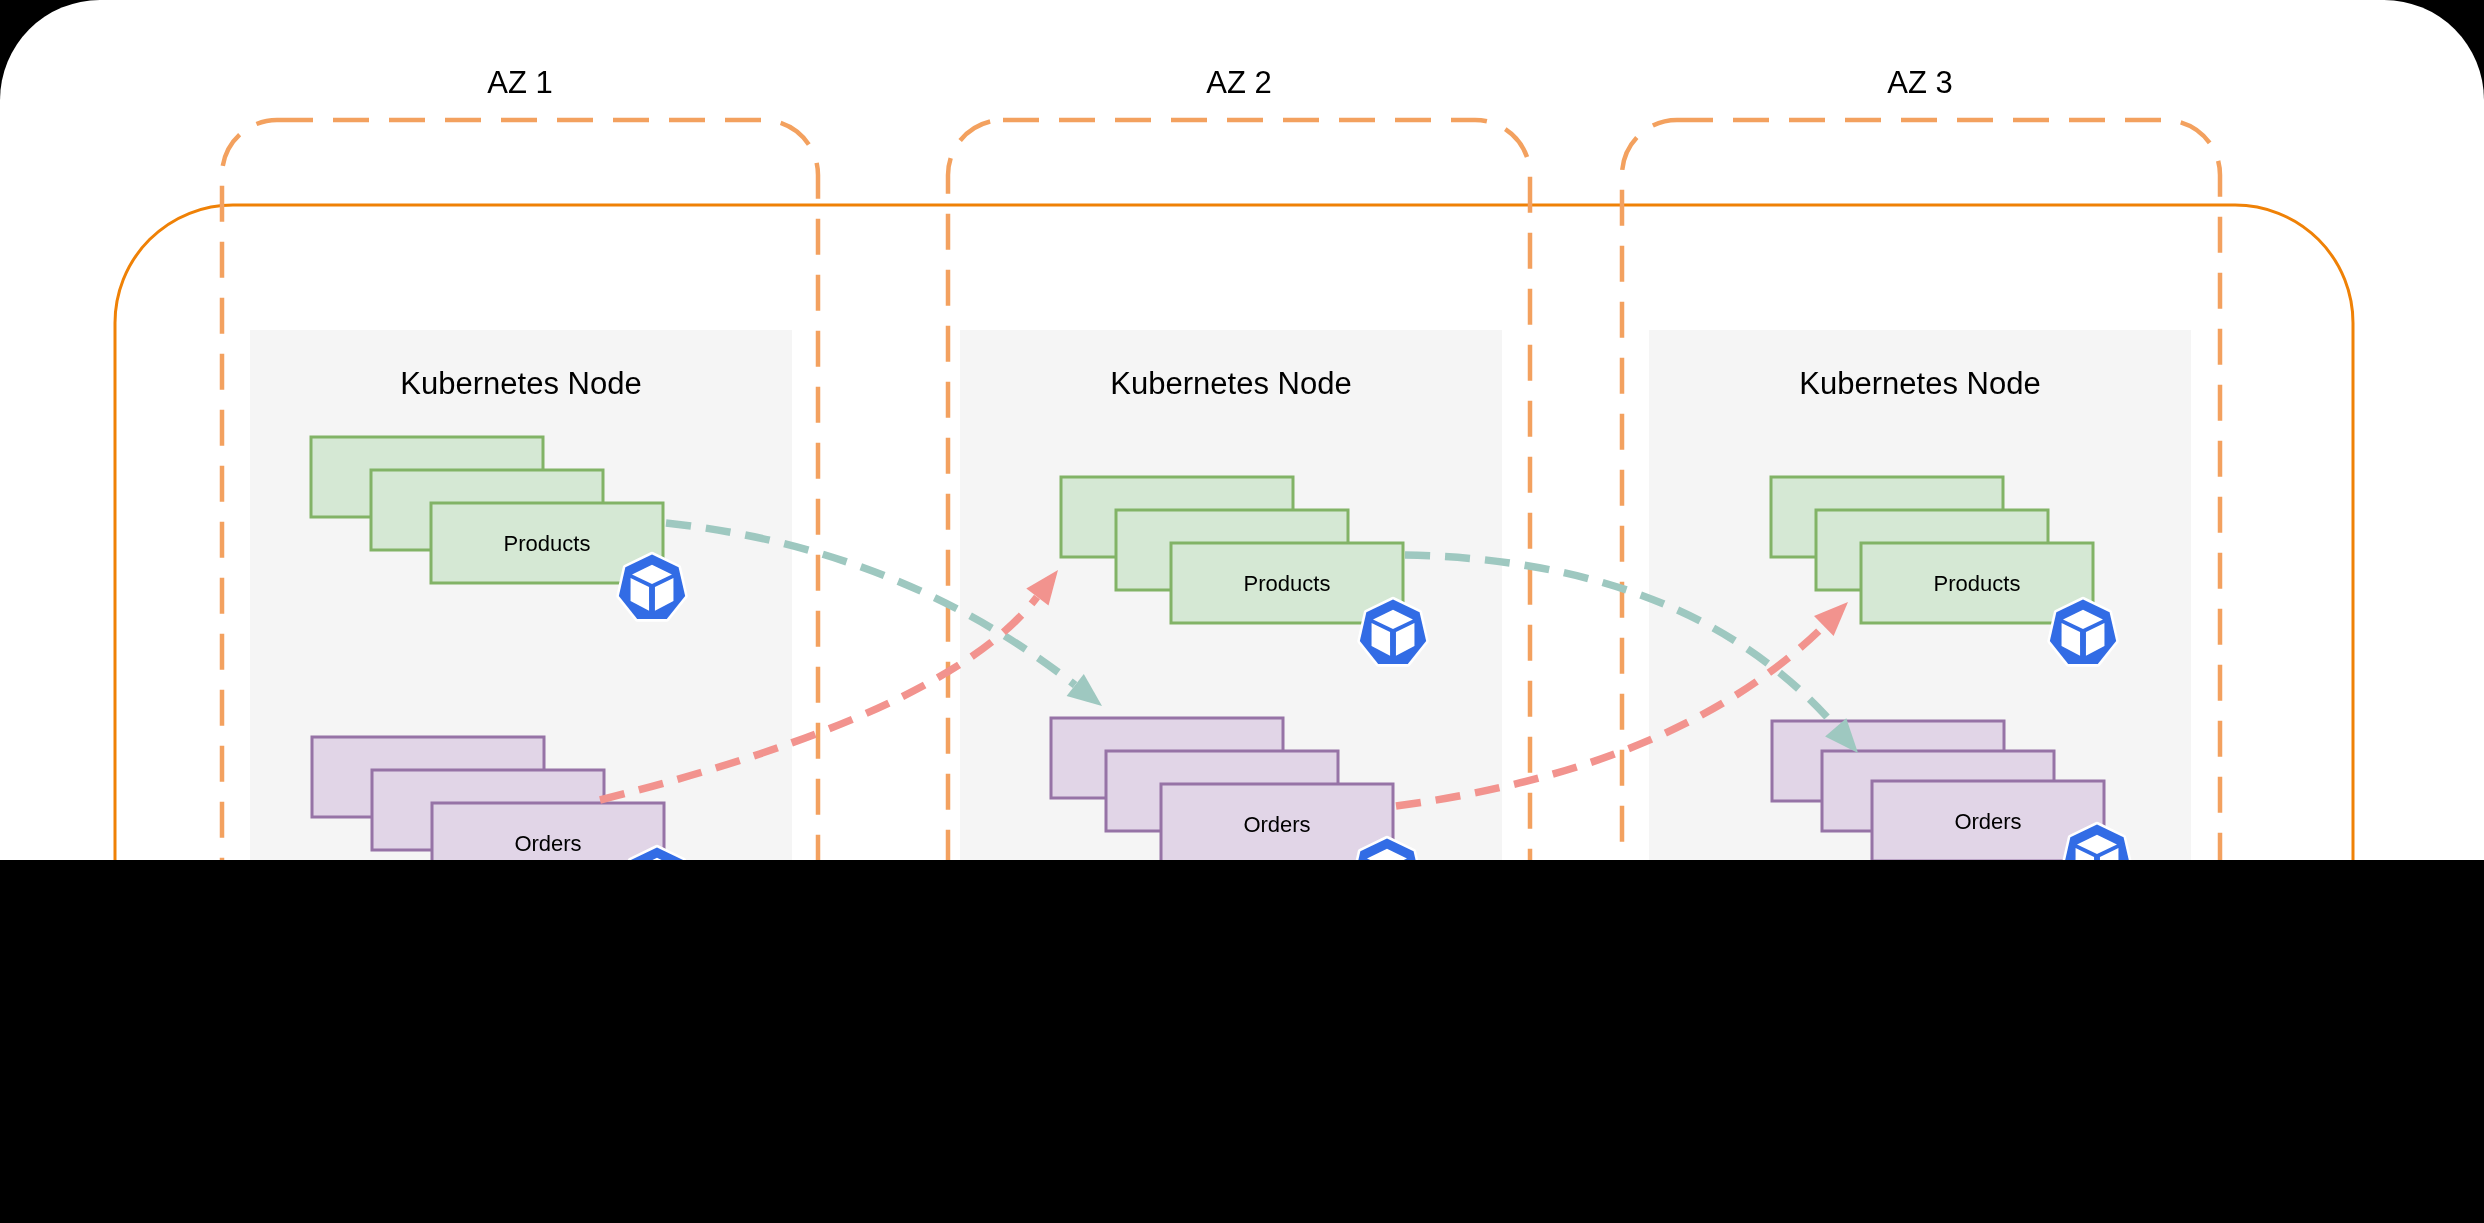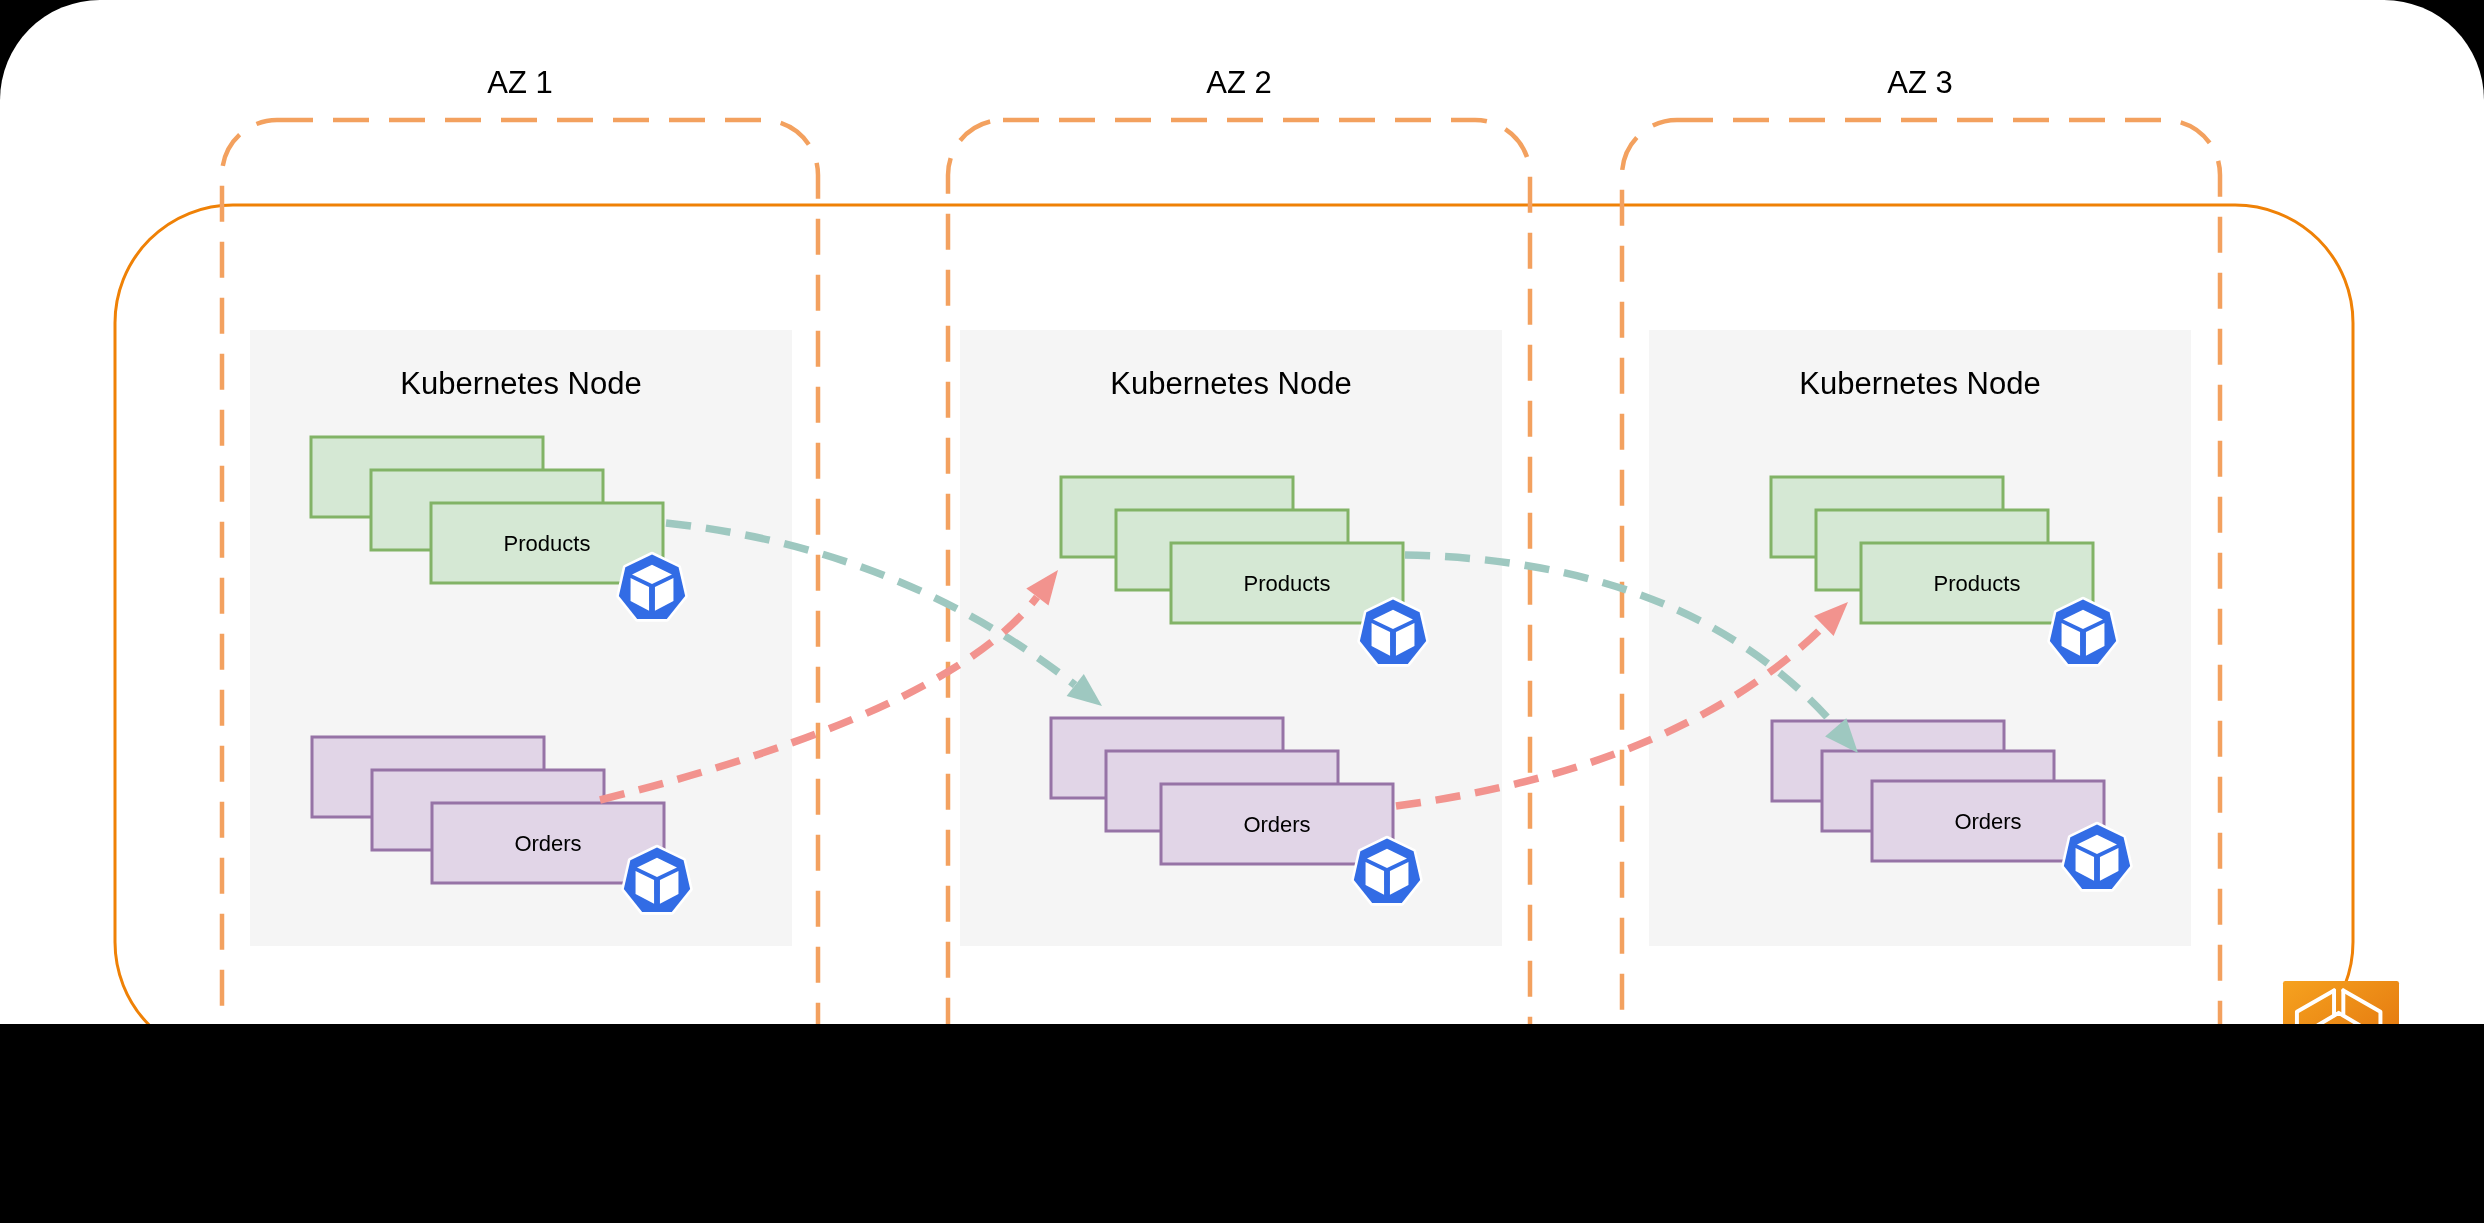--- a/index.html
+++ b/index.html
@@ -3,21 +3,21 @@
 <meta charset="utf-8">
 <style>
   :root{
     --cluster-border:#EF8106; --az-border:#F3A15F; --node-fill:#F5F5F5;
     --products-fill:#D5E8D4; --products-border:#82B366;
     --orders-fill:#E1D5E7; --orders-border:#9673A6;
     --teal-arrow:#9EC8C0; --pink-arrow:#F2938E; --k8s-blue:#326CE5;
     --text:#000000; --canvas:#ffffff; --page-bg:#000000;
   }
   html,body{margin:0;padding:0;background:var(--page-bg);}
-  .stage{width:2484px;height:1024px;position:relative;}
+  .stage{width:2484px;height:860px;position:relative;}
   svg{display:block;}
   text{font-family:"Liberation Sans","DejaVu Sans",sans-serif;fill:var(--text);}
   .az-label,.node-title{font-size:31px;}
   .pod-label{font-size:22px;}
   .card{fill:var(--canvas);}
   .cluster{fill:none;stroke:var(--cluster-border);stroke-width:3;}
   .az{fill:none;stroke:var(--az-border);stroke-width:4.5;stroke-dasharray:36 20;}
   .node{fill:var(--node-fill);}
   .pbox{fill:var(--products-fill);stroke:var(--products-border);stroke-width:3;}
   .obox{fill:var(--orders-fill);stroke:var(--orders-border);stroke-width:3;}

